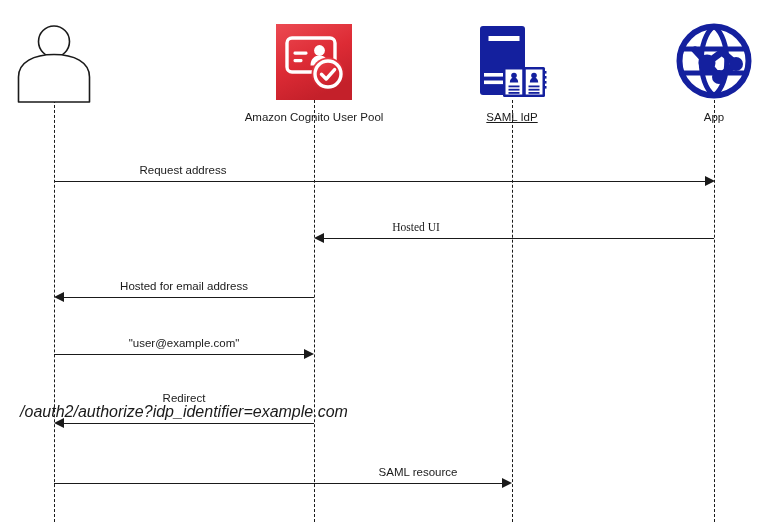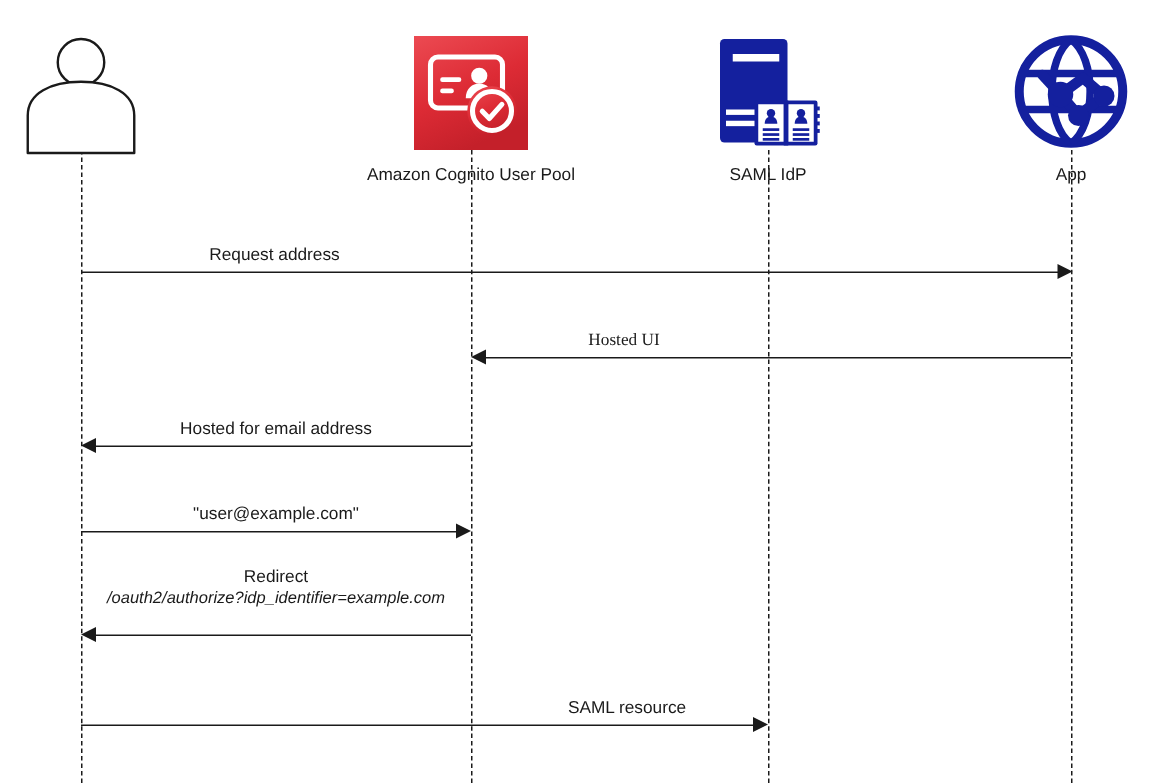--- a/index.html
+++ b/index.html
@@ -46,21 +46,21 @@
     transform:translateX(-50%);
     font-size:11.5px;
     color:#1a1a1a;
     white-space:nowrap;
     text-align:center;
     line-height:14px;
   }
   .msg-label .sub{
     display:block;
     font-style:italic;
-    font-size:11px;
+    font-size:16px;
   }
 
   .icon-box{position:absolute;transform:translateX(-50%);}
 </style>
 </head>
 <body>
 
 <div id="canvas">
 
   <div class="lifeline" style="left:54px;top:100px;height:422px;"></div>
@@ -146,21 +146,21 @@
       <path d="M20 28 L32 41 L47 30 L61 42" fill="none" stroke="#14209e" stroke-width="7" stroke-linecap="round" stroke-linejoin="round"></path>
       <path d="M32 41 L44 55 L61 42" fill="none" stroke="#14209e" stroke-width="7" stroke-linecap="round" stroke-linejoin="round"></path>
       <circle cx="32" cy="41" r="8.5" fill="#14209e"></circle>
       <circle cx="44" cy="55" r="7" fill="#14209e"></circle>
       <circle cx="61" cy="42" r="7" fill="#14209e"></circle>
     </svg>
   </div>
 
   <div class="actor-label" style="left:54px;top:111px;"></div>
   <div class="actor-label" style="left:314px;top:111px;">Amazon Cognito User Pool</div>
-  <div class="actor-label" style="left:512px;top:111px;">SAML IdP</div>
+  <div class="actor-label" style="left:512px;top:111px;text-decoration:underline;">SAML IdP</div>
   <div class="actor-label" style="left:714px;top:111px;">App</div>
 
   <div class="msg-line" style="left:54px;top:181px;width:652px;"></div>
   <div class="arrowhead right" style="left:705px;top:176px;"></div>
   <div class="msg-label" style="left:183px;top:163px;">
     <span>Request address</span>
   </div>
 
   <div class="msg-line" style="left:324px;top:238px;width:390px;"></div>
   <div class="arrowhead left" style="left:314px;top:233px;"></div>
@@ -175,21 +175,21 @@
   </div>
 
   <div class="msg-line" style="left:54px;top:354px;width:250px;"></div>
   <div class="arrowhead right" style="left:304px;top:349px;"></div>
   <div class="msg-label" style="left:184px;top:336px;">
     <span>"user@example.com"</span>
   </div>
 
   <div class="msg-line" style="left:64px;top:423px;width:250px;"></div>
   <div class="arrowhead left" style="left:54px;top:418px;"></div>
-  <div class="msg-label" style="left:184px;top:378px;">
+  <div class="msg-label" style="left:184px;top:391px;">
     <span>Redirect</span>
     <span class="sub">/oauth2/authorize?idp_identifier=example.com</span>
   </div>
 
   <div class="msg-line" style="left:54px;top:483px;width:448px;"></div>
   <div class="arrowhead right" style="left:502px;top:478px;"></div>
   <div class="msg-label" style="left:418px;top:465px;">
     <span>SAML resource</span>
   </div>
 

